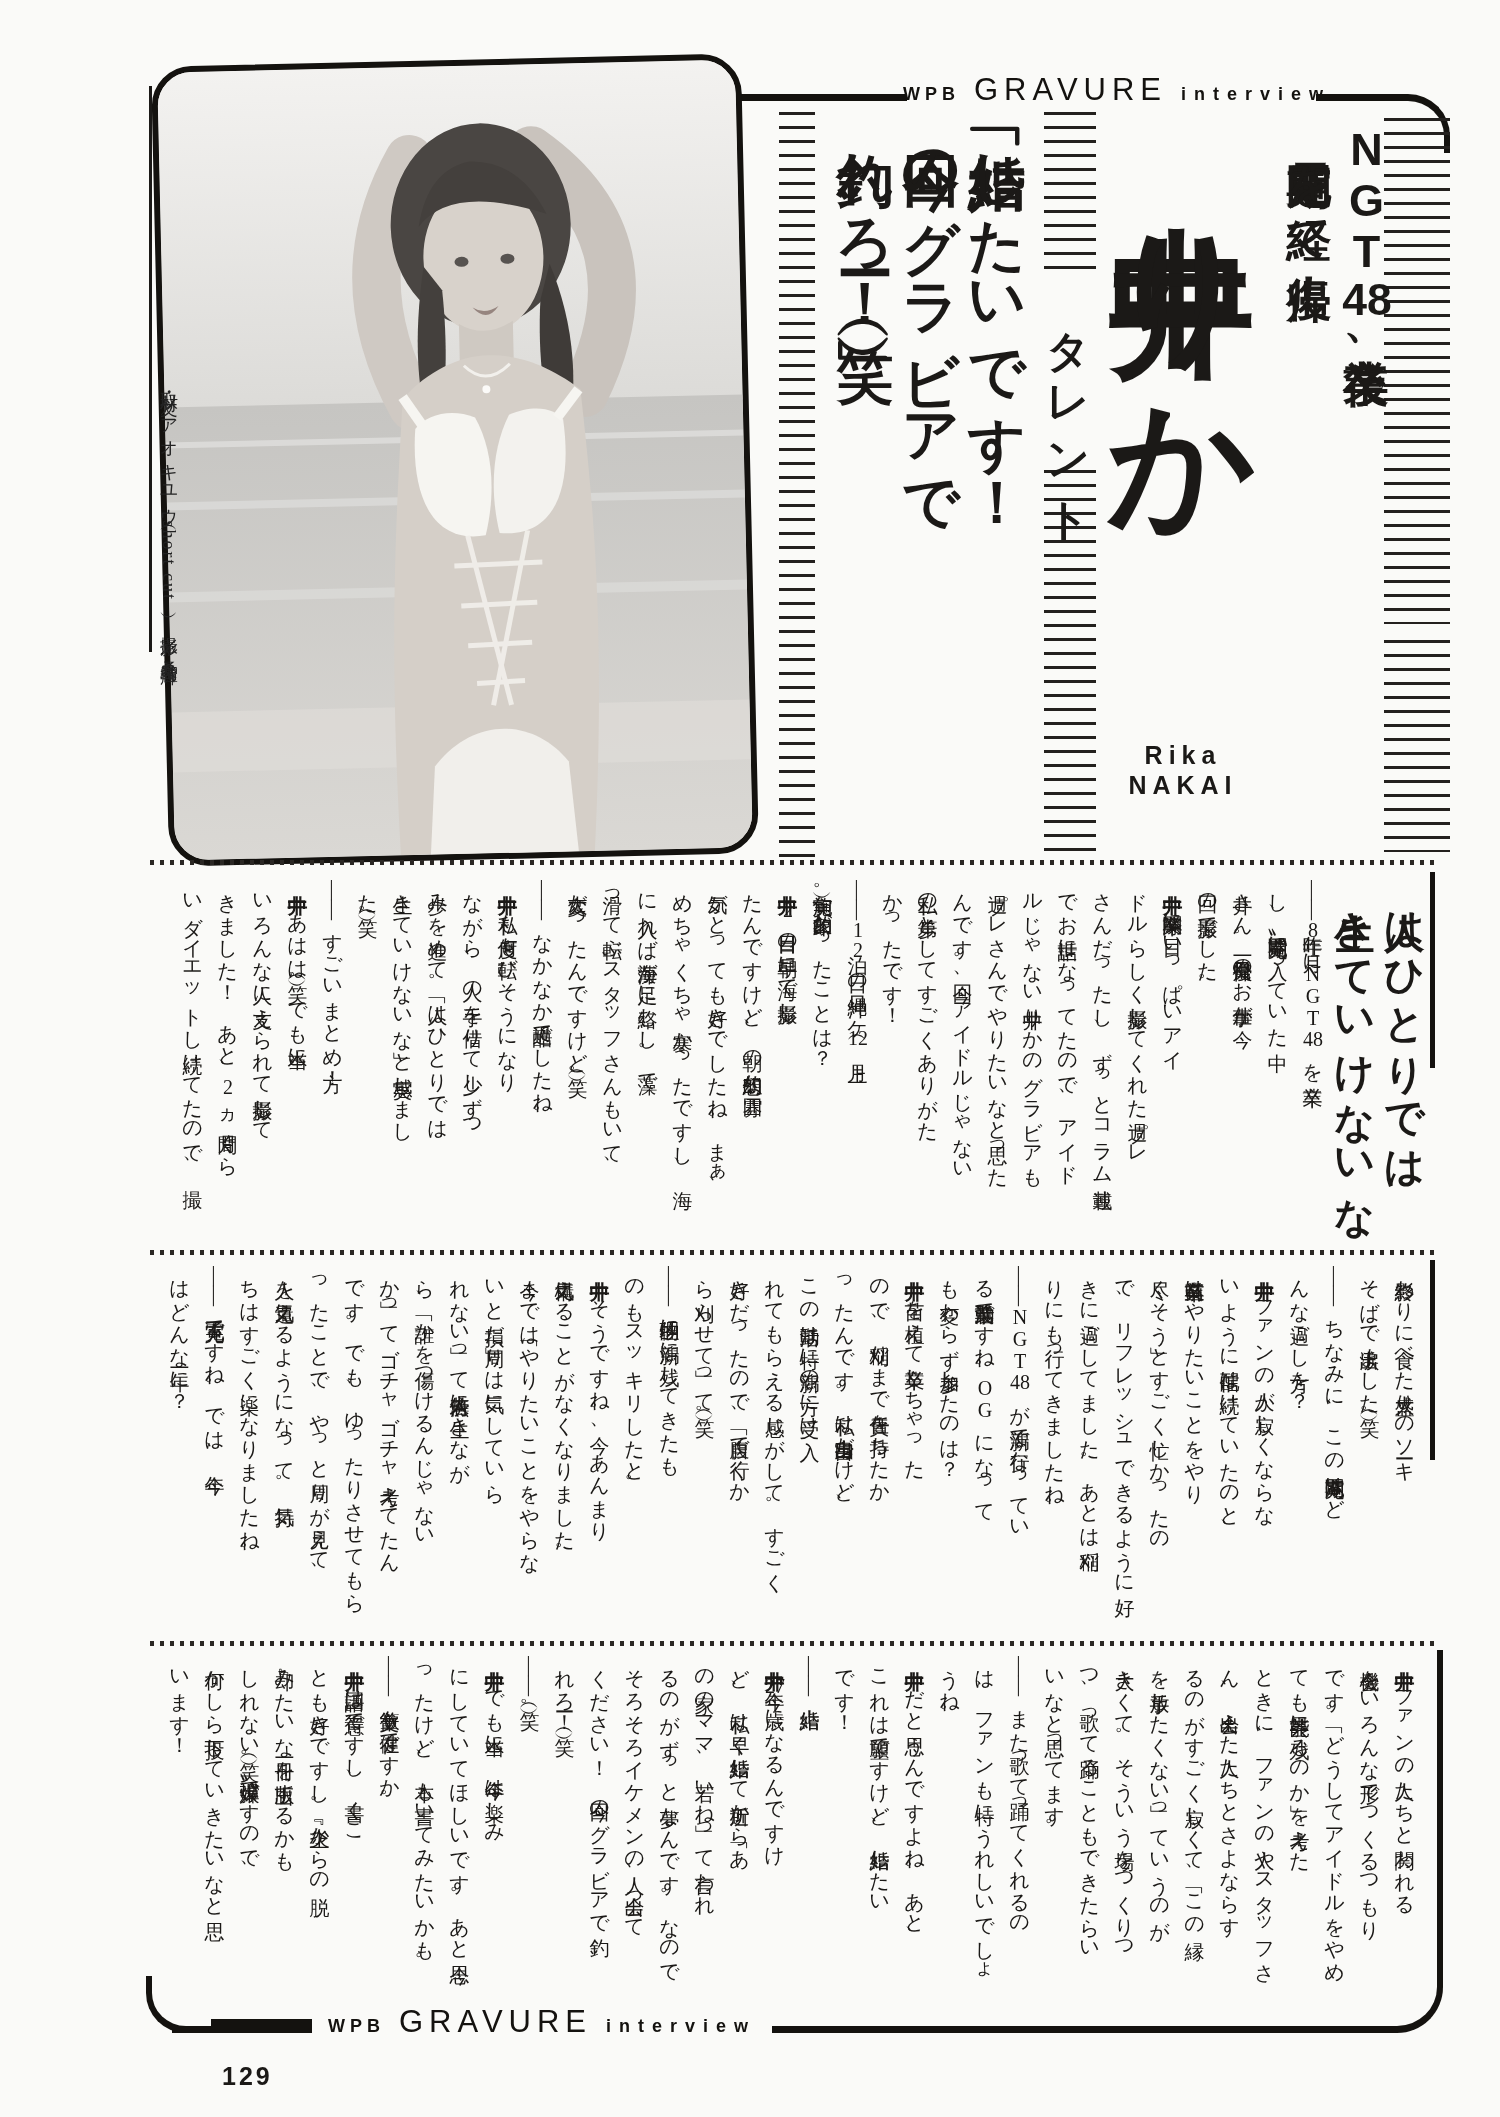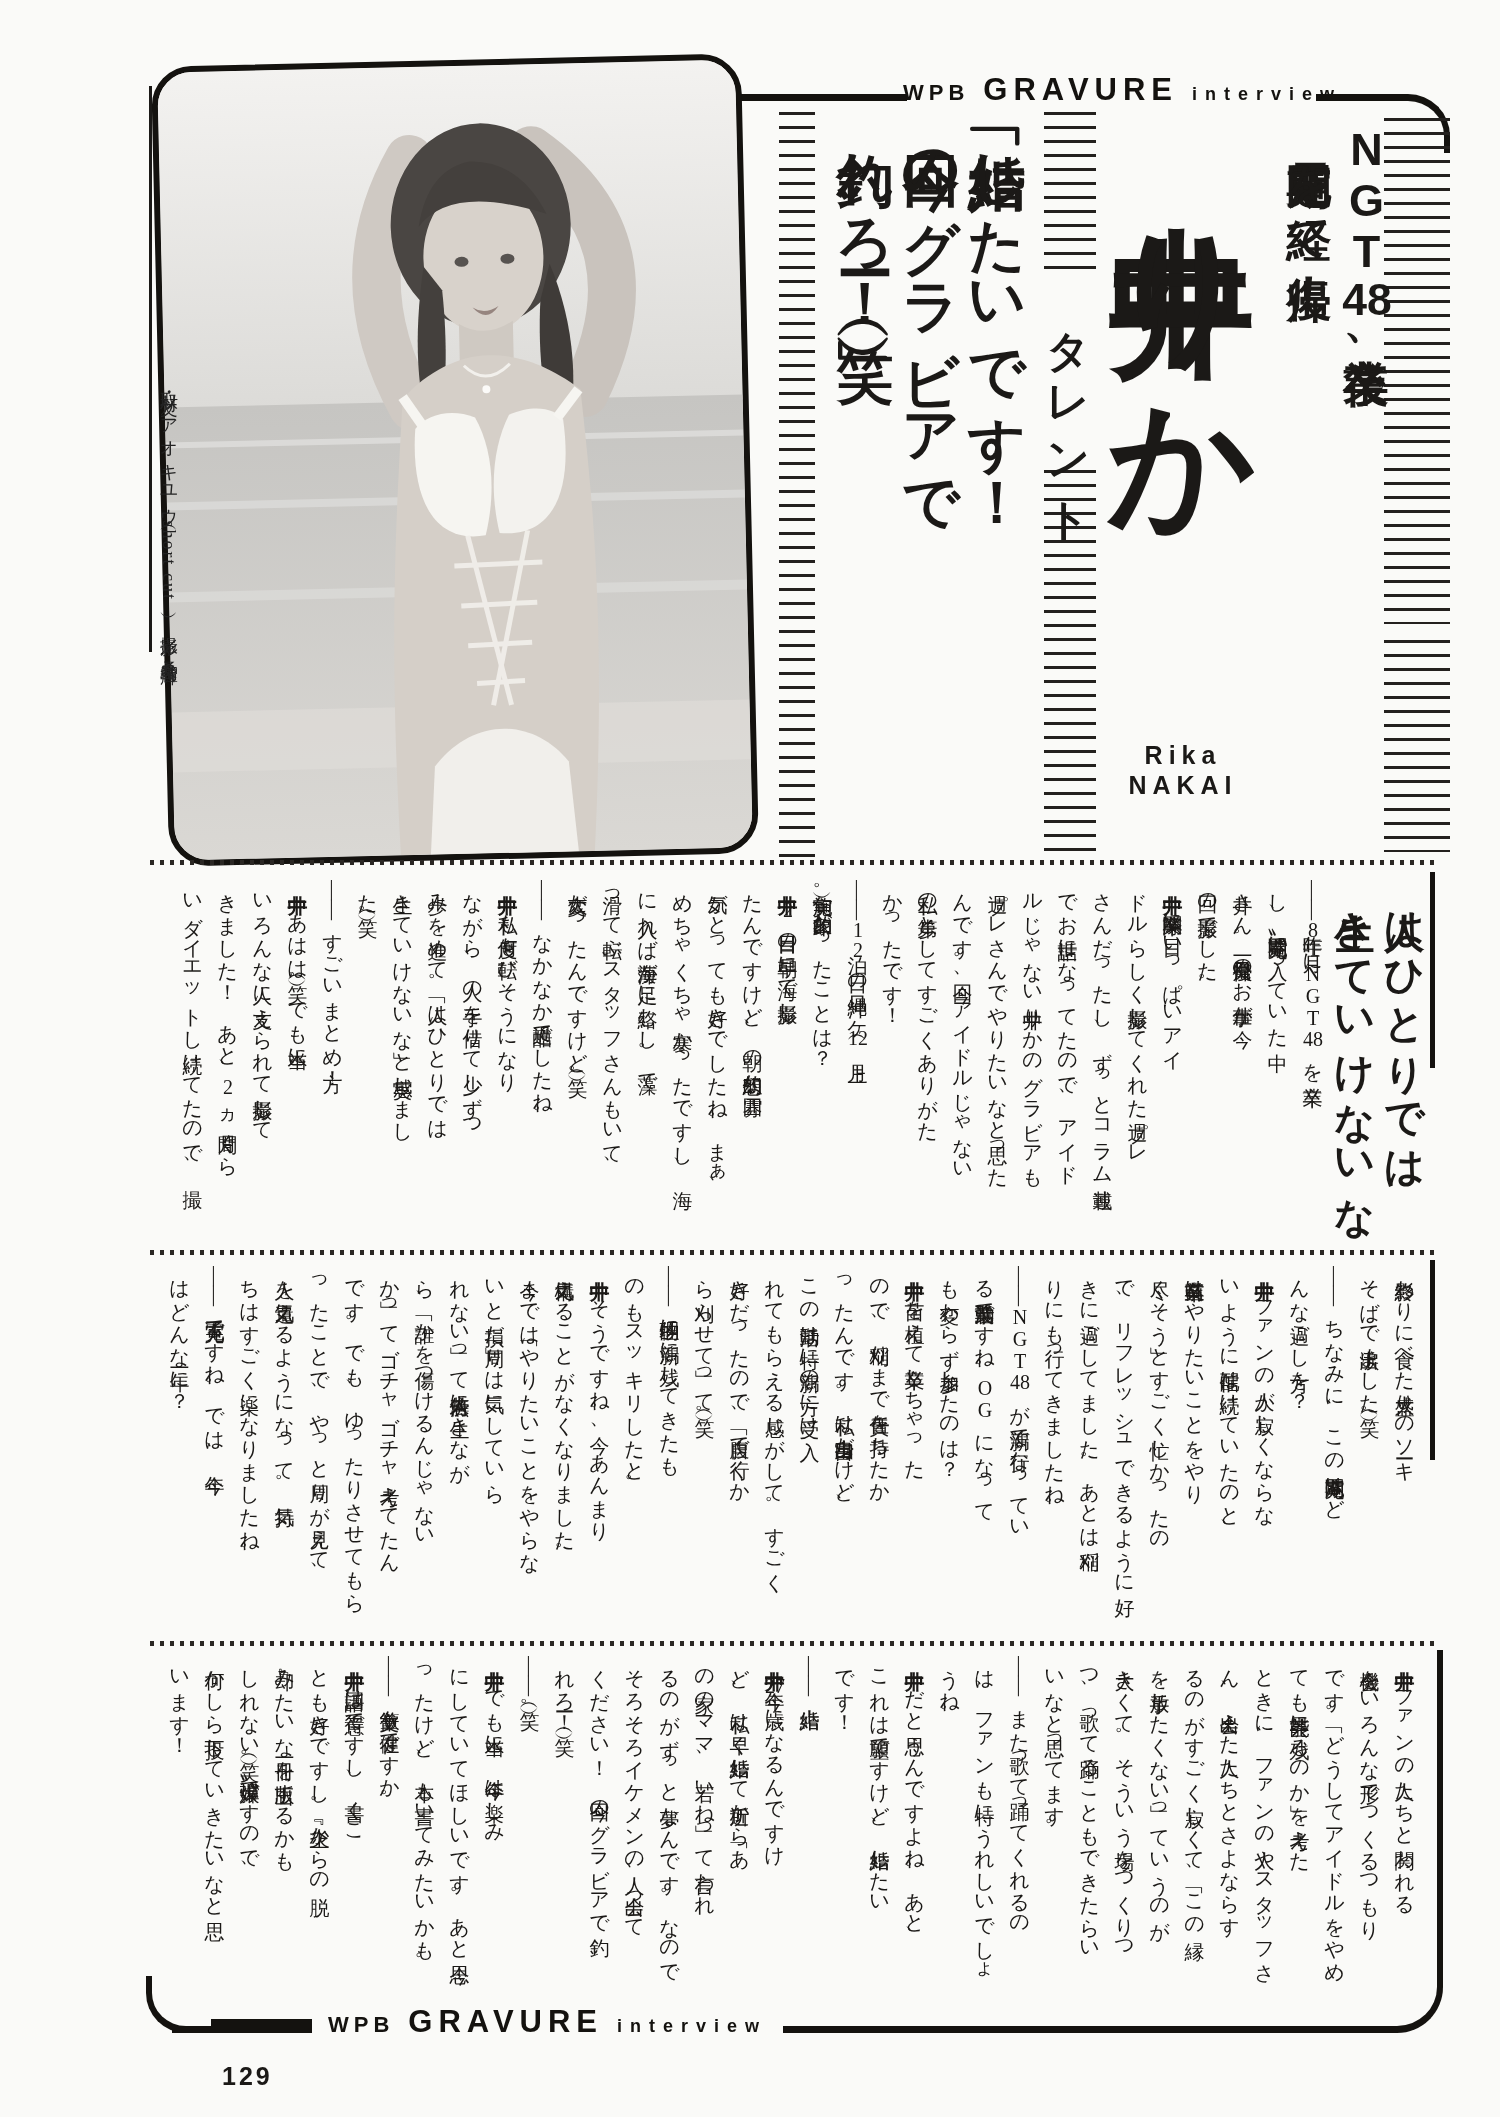--- a/index.html
+++ b/index.html
@@ -7,22 +7,22 @@
         overflow:hidden;color:#1b1917;font-family:"Liberation Serif",serif;}
   
   .vt{writing-mode:vertical-rl;text-orientation:mixed;}
   .vt p{margin:0;padding:0;}
   .tcy{text-combine-upright:all;}
   .upr{text-orientation:upright;letter-spacing:0;}
   .spk{font-family:"Liberation Sans",sans-serif;font-weight:700;}
   
   .brand{position:absolute;display:flex;align-items:baseline;gap:14px;white-space:nowrap;
          font-family:"Liberation Sans",sans-serif;color:#14120f;}
-  .b-wpb{font-size:22px;font-weight:700;letter-spacing:5px;}
-  .b-grav{font-size:31px;font-weight:700;letter-spacing:6px;}
+  .b-wpb{font-size:18px;font-weight:700;letter-spacing:5px;}
+  .b-grav{font-size:31px;font-weight:400;letter-spacing:6px;}
   .b-int{font-size:18px;font-weight:700;letter-spacing:8px;}
   .bar{position:absolute;background:#14120f;height:7px;}
   .hook-tr{position:absolute;border-top:7px solid #14120f;border-right:6px solid #14120f;
            border-top-right-radius:42px;width:48px;height:52px;}
   .hook-bl{position:absolute;border-bottom:7px solid #14120f;border-left:6px solid #14120f;
            border-bottom-left-radius:40px;width:68px;height:50px;}
   
   .rules{position:absolute;background:repeating-linear-gradient(180deg,#23201e 0 3px,transparent 3px 14px);}
   
   .kicker{position:absolute;left:1281px;top:124px;height:660px;font-family:"Liberation Sans",sans-serif;

